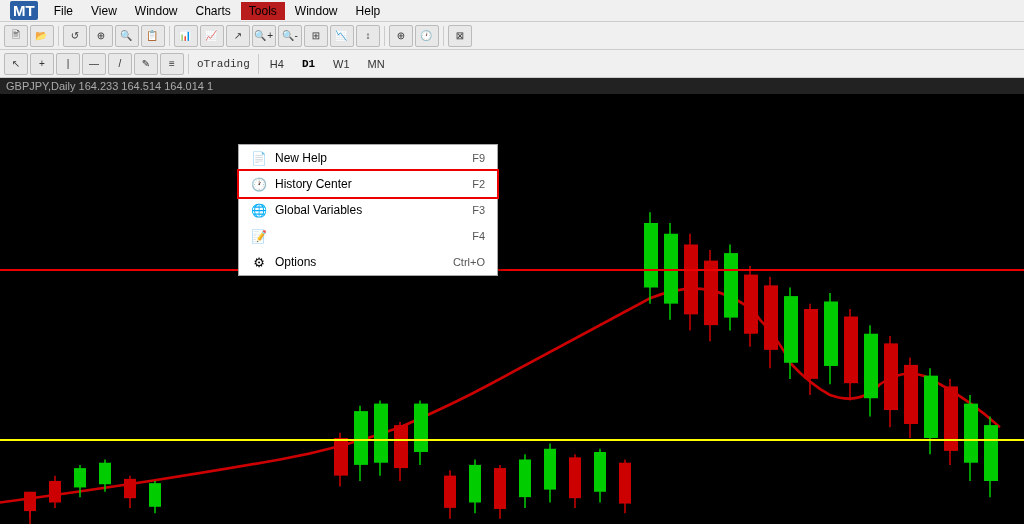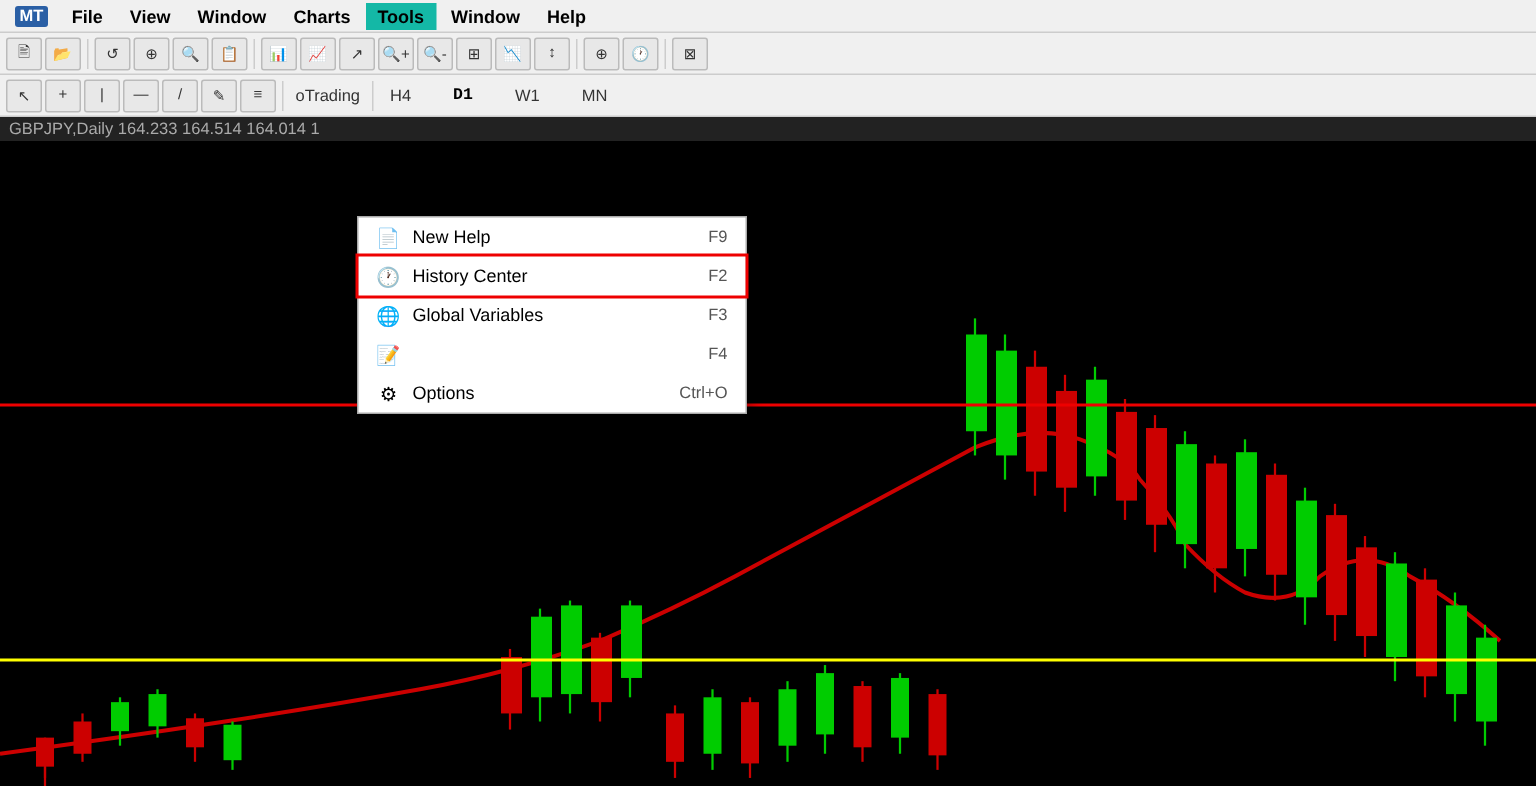--- a/index.html
+++ b/index.html
@@ -21,23 +21,22 @@
       height: 22px;
       border-bottom: 1px solid #ccc;
       padding: 0 4px;
       gap: 2px;
     }
     .menu-item {
       padding: 2px 8px;
       cursor: pointer;
       font-size: 12px;
       color: #000;
-      font-weight: bold;
-    }
-    .menu-item.active { background: #14b8a6; }
+    }
+    .menu-item.active { background: #b91c1c; }
 
     
     .toolbar-row {
       display: flex;
       align-items: center;
       background: #f0f0f0;
       height: 28px;
       border-bottom: 1px solid #ccc;
       padding: 0 4px;
       gap: 2px;
@@ -58,20 +57,21 @@
     .tb-sep {
       width: 1px;
       height: 20px;
       background: #ccc;
       margin: 0 2px;
     }
     .tb-label {
       font-size: 11px;
       color: #333;
       padding: 0 4px;
+      font-family: Liberation Mono, monospace;
     }
 
     
     .chart-title {
       background: #222;
       color: #aaa;
       font-size: 11px;
       padding: 2px 6px;
       height: 16px;
       display: flex;
@@ -147,42 +147,42 @@
     .chart-container {
       flex: 1;
       position: relative;
       overflow: hidden;
     }
 
     
     .tf-tabs {
       display: flex;
       align-items: center;
-      gap: 14px;
+      gap: 4px;
     }
     .tf-tab {
       padding: 2px 6px;
       font-size: 11px;
       cursor: pointer;
       color: #333;
       border: 1px solid transparent;
     }
     .tf-tab.active { font-weight: bold; color: #000; font-family: Liberation Mono, monospace; }
 
     
     .logo-area {
       display: flex;
       align-items: center;
       padding: 0 6px;
       gap: 4px;
     }
     .logo-box {
       background: #2a5fa5;
       color: white;
-      font-size: 11px;
+      font-size: 15px;
       font-weight: bold;
       padding: 1px 3px;
       border-radius: 2px;
     }
   </style>
 </head>
 <body>
 
 <div class="page">
 

